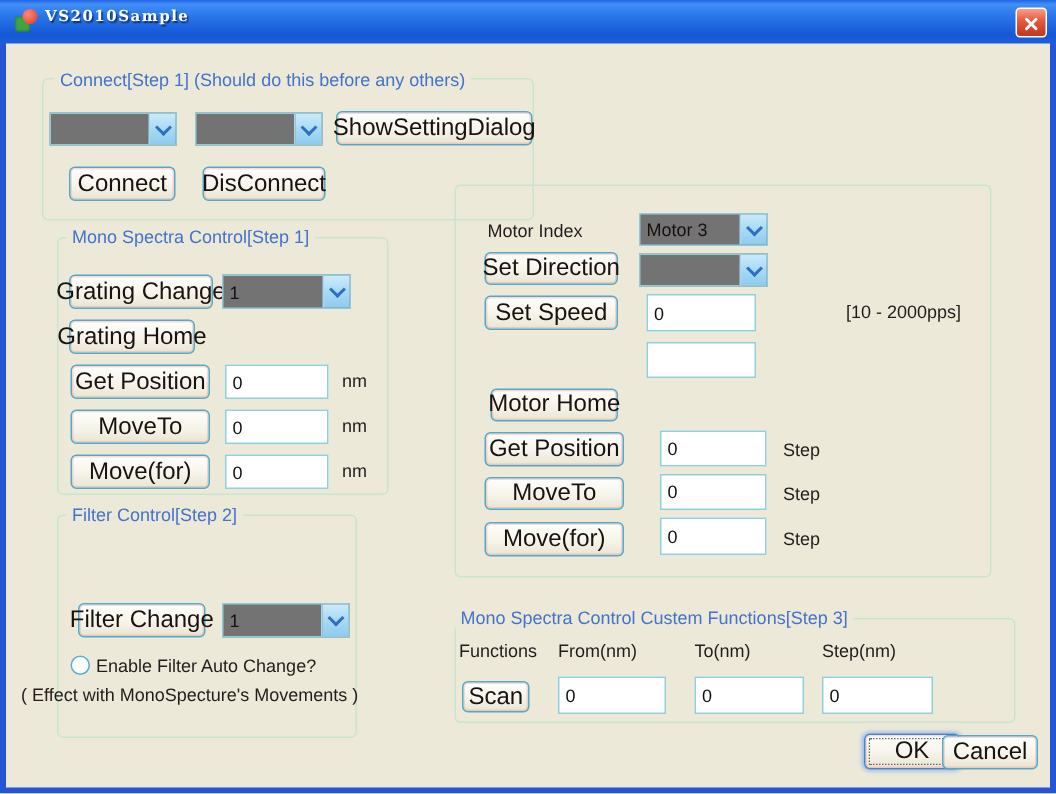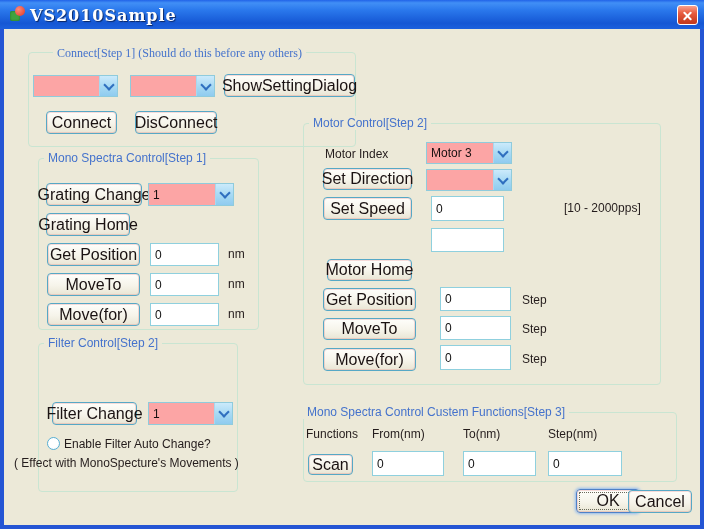--- a/index.html
+++ b/index.html
@@ -11,21 +11,21 @@
   }
   .titlebar{
     position:absolute;left:0;top:0;width:704px;height:29px;
     background:linear-gradient(180deg,#2163E8 0%,#418FF6 10%,#2A78EC 35%,#1557D4 80%,#1C60DD 100%);
   }
   .app-icon{position:absolute;left:9px;top:6px;width:16px;height:16px;}
   .app-icon .g{position:absolute;left:1px;top:5px;width:10px;height:10px;background:#3FA33F;border-radius:2px;box-shadow:inset 0 0 2px #1d6b1d;}
   .app-icon .r{position:absolute;left:6px;top:0;width:10px;height:10px;background:radial-gradient(circle at 35% 35%,#FF8A7A,#E03522);border-radius:50%;}
   .title-text{
     position:absolute;left:30px;top:6px;color:#fff;
-    font-family:"DejaVu Serif", serif;font-weight:bold;font-size:16px;letter-spacing:1px;
+    font-family:"DejaVu Serif", serif;font-weight:bold;font-size:10px;letter-spacing:1px;
     text-shadow:1px 1px 1px rgba(0,0,20,0.6);
   }
   .close-btn{
     position:absolute;left:677px;top:5px;width:21px;height:20px;border-radius:3px;
     border:1px solid #fff;box-sizing:border-box;
     background:linear-gradient(180deg,#F9A08C 0%,#E85C40 40%,#C63C20 90%);
     cursor:pointer;
   }
   .close-btn .b1,.close-btn .b2{
     position:absolute;left:4px;top:8.5px;width:11px;height:2px;background:#fff;border-radius:1px;
@@ -51,21 +51,21 @@
   .btn-default{
     border:1px solid #4E81C8;
     box-shadow:0 0 3px 1px #8DB8F0, inset 0 0 0 1px rgba(225,130,130,0.28);
     outline:1px dotted #6a6a5a;outline-offset:-4px;
   }
   .field{
     position:absolute;box-sizing:border-box;border:1px solid #8FD0DE;background:#fff;
     font-family:"Liberation Sans", sans-serif;font-size:12px;color:#111;padding:1px 4px;
   }
   .combo{
-    position:absolute;box-sizing:border-box;border:1px solid #8FCBDC;background:#fca5a5;
+    position:absolute;box-sizing:border-box;border:1px solid #8FCBDC;background:#737373;
     display:flex;align-items:center;cursor:pointer;
   }
   .combo-text{flex:1;padding-left:4px;font-size:12px;color:#181010;white-space:nowrap;overflow:hidden;}
   .combo-arrow{
     width:17px;align-self:stretch;border-left:1px solid #A8D8EE;
     background:linear-gradient(180deg,#CBEAFB 0%,#A8DAF4 50%,#8FCBEF 100%);
     display:flex;align-items:center;justify-content:center;
   }
   .chev{width:6px;height:6px;border-right:2px solid #2F6FBF;border-bottom:2px solid #2F6FBF;transform:rotate(45deg);margin-top:-3px;}
   .lbl{position:absolute;white-space:nowrap;color:#241c1c;}
@@ -87,21 +87,21 @@
     <div class="title-text">VS2010Sample</div>
     <div class="close-btn">
       <div class="b1"></div>
       <div class="b2"></div>
     </div>
   </div>
 
   <div class="client"></div>
 
   <div class="groupbox" style="left:28px;top:52px;width:328px;height:95px;"></div>
-  <div class="grouplabel" style="left:53px;top:46px;font-family:Liberation Serif, serif;">Connect[Step 1] (Should do this before any others)</div>
+  <div class="grouplabel" style="left:36px;top:46px;">Connect[Step 1] (Should do this before any others)</div>
 
   <div class="combo" style="left:33px;top:75px;width:85px;height:22px;">
     <span class="combo-text"></span>
     <span class="combo-arrow">
         <span class="chev"></span>
       </span>
   </div>
   <div class="combo" style="left:130px;top:75px;width:85px;height:22px;">
     <span class="combo-text"></span>
     <span class="combo-arrow">
@@ -144,21 +144,20 @@
     <span class="combo-text">1</span>
     <span class="combo-arrow">
         <span class="chev"></span>
       </span>
   </div>
   <div class="radio" style="left:47px;top:437px;"></div>
   <div class="lbl" style="left:64px;top:437px;">Enable Filter Auto Change?</div>
   <div class="lbl" style="left:14px;top:456px;">( Effect with MonoSpecture's Movements )</div>
 
   <div class="groupbox" style="left:303px;top:123px;width:358px;height:262px;"></div>
-  <div class="grouplabel" style="left:309px;top:116px;">Motor Control[Step 2]</div>
 
   <div class="lbl" style="left:325px;top:147px;">Motor Index</div>
   <div class="combo" style="left:426px;top:142px;width:86px;height:22px;">
     <span class="combo-text">Motor 3</span>
     <span class="combo-arrow">
         <span class="chev"></span>
       </span>
   </div>
 
   <button class="btn" style="left:323px;top:168px;width:89px;height:22px;">Set Direction</button>

